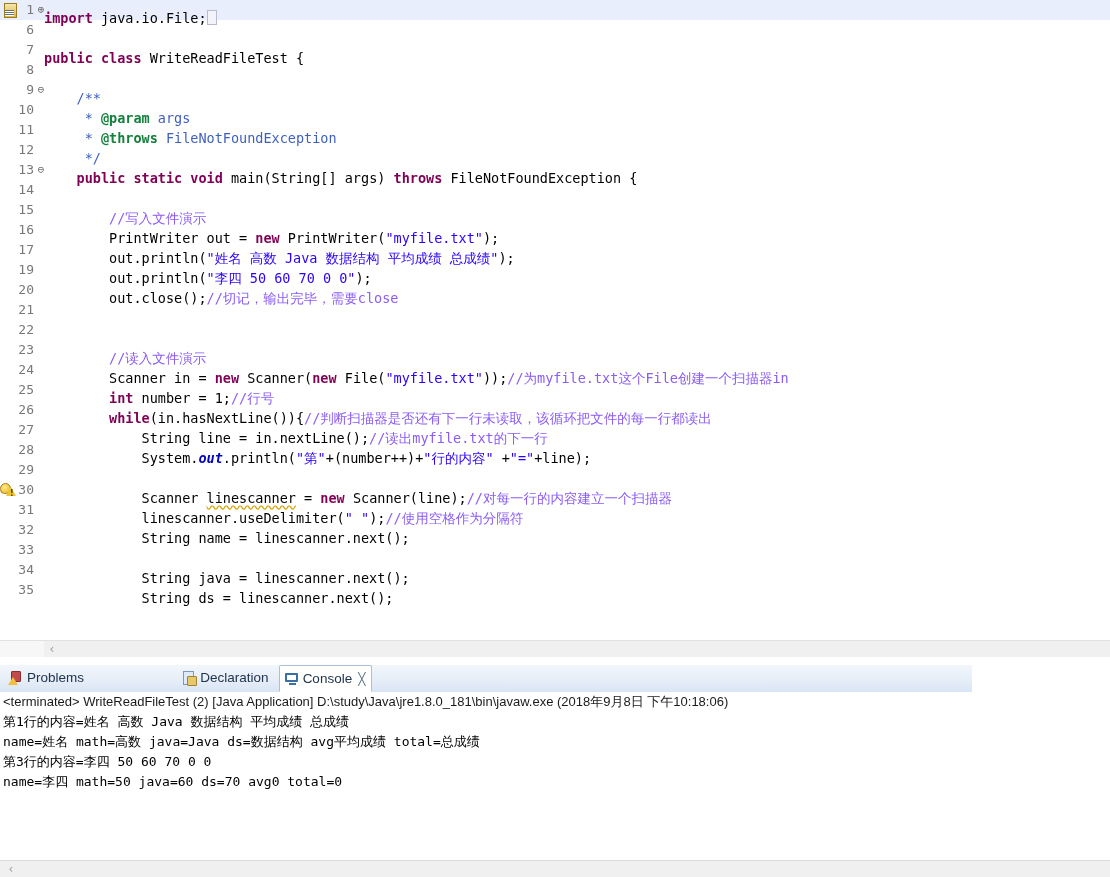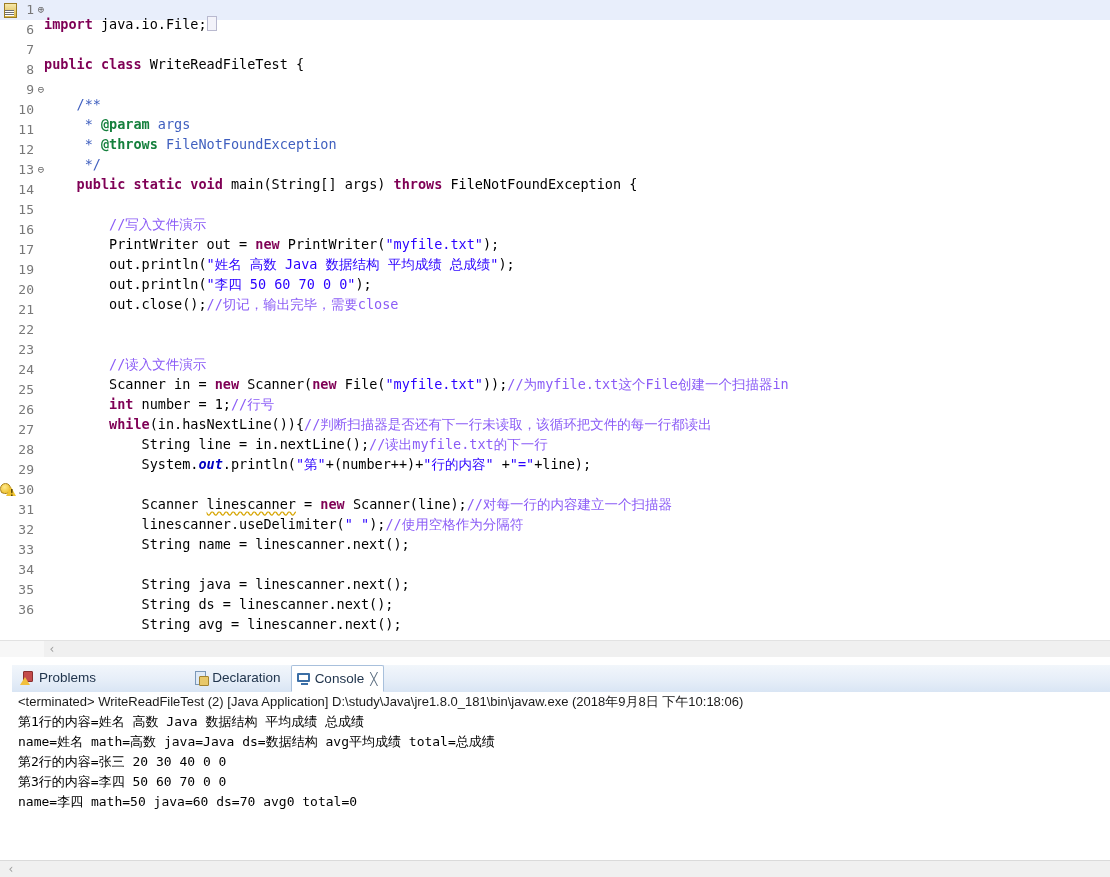--- a/index.html
+++ b/index.html
@@ -69,21 +69,21 @@
     left: 36px;
     top: 0;
     width: 10px;
     color: #6b6b6b;
     font-size: 11px;
     text-align: center;
   }
   .ctext {
     position: absolute;
     left: 44px;
-    top: 14px;
+    top: 8px;
     white-space: pre;
     color: #000000;
   }
 
   
   .kw   { color: #7f0055; font-weight: bold; }
   .str  { color: #2a00ff; }
   .cmt  { color: #8b5cf6; }
   .jdoc { color: #3f5fbf; }
   .jtag { color: #15803d; font-weight: bold; }
@@ -131,22 +131,22 @@
   #console-pane {
     position: absolute;
     left: 0; top: 657px;
     width: 1110px;
     height: 220px;
     background: #ffffff;
   }
 
   .tabbar {
     position: absolute;
-    left: 12px; top: 8px;
-    width: 1098px;
+    left: 0; top: 8px;
+    width: 972px;
     height: 27px;
     background: linear-gradient(to bottom, #f2f6fb 0%, #e6eef8 55%, #d9e5f4 100%);
     border-bottom: 1px solid #a8c0dc;
   }
   .tab {
     position: absolute;
     top: 0;
     height: 27px;
     line-height: 26px;
     font-size: 13.5px;
@@ -236,21 +236,21 @@
     left: 0; top: 35px;
     width: 1110px;
     height: 168px;
     background: #ffffff;
     overflow: hidden;
   }
   .cline {
     height: 20px;
     line-height: 20px;
     white-space: pre;
-    padding-left: 18px;
+    padding-left: 3px;
     font-family: "DejaVu Sans Mono", "Liberation Mono", monospace;
     font-size: 13px;
     color: #000000;
   }
   .cline.header {
     font-family: "Liberation Sans", sans-serif;
     font-size: 13px;
     color: #1a1a1a;
   }
 
@@ -350,21 +350,20 @@
       <div class="code-row"><span class="lnum">26</span><span class="ctext"><span class="plain">        </span><span class="kw">while</span><span class="plain">(in.hasNextLine()){</span><span class="cmt">//判断扫描器是否还有下一行未读取，该循环把文件的每一行都读出</span></span></div>
       <div class="code-row"><span class="lnum">27</span><span class="ctext"><span class="plain">            String line = in.nextLine();</span><span class="cmt">//读出myfile.txt的下一行</span></span></div>
       <div class="code-row"><span class="lnum">28</span><span class="ctext"><span class="plain">            System.</span><span class="fld">out</span><span class="plain">.println(</span><span class="str">"第"</span><span class="plain">+(number++)+</span><span class="str">"行的内容"</span><span class="plain"> +</span><span class="str">"="</span><span class="plain">+line);</span></span></div>
       <div class="code-row"><span class="lnum">29</span><span class="ctext"></span></div>
       <div class="code-row"><div class="gutter-icon glyph-warnbulb" style="left: 0px;"><span class="warn-excl">!</span></div><span class="lnum">30</span><span class="ctext"><span class="plain">            Scanner </span><span class="warnu">linescanner</span><span class="plain"> = </span><span class="kw">new</span><span class="plain"> Scanner(line);</span><span class="cmt">//对每一行的内容建立一个扫描器</span></span></div>
       <div class="code-row"><span class="lnum">31</span><span class="ctext"><span class="plain">            linescanner.useDelimiter(</span><span class="str">" "</span><span class="plain">);</span><span class="cmt">//使用空格作为分隔符</span></span></div>
       <div class="code-row"><span class="lnum">32</span><span class="ctext"><span class="plain">            String name = linescanner.next();</span></span></div>
       <div class="code-row"><span class="lnum">33</span></div>
       <div class="code-row"><span class="lnum">34</span><span class="ctext"><span class="plain">            String java = linescanner.next();</span></span></div>
       <div class="code-row"><span class="lnum">35</span><span class="ctext"><span class="plain">            String ds = linescanner.next();</span></span></div>
-      <div class="code-row"><span class="lnum">36</span><span class="ctext"><span class="plain">            String avg = linescanner.next();</span></span></div>
     </div>
 
   <div class="hscroll" style="top:640px;">
     <div class="gut-pad"></div>
     <div class="arrow-left">‹</div>
   </div>
 </div>
 
 <div id="console-pane">
 
@@ -372,21 +371,20 @@
       <div class="tab" style="left: 4px;"><span class="ticon ic-problems"></span><span>Problems</span></div>
       <div class="tab" style="left: 94.0312px; margin-top: 48px;"><span class="ticon ic-javadoc">@</span><span>Javadoc</span></div>
       <div class="tab" style="left: 177.328px;"><span class="ticon ic-decl"></span><span>Declaration</span></div>
       <div class="tab active" style="left: 278.625px;"><span class="ticon ic-console"></span><span>Console</span><span class="closeg">╳</span></div>
     </div>
 
   <div class="console-body" id="console-body">
       <div class="cline header">&lt;terminated&gt; WriteReadFileTest (2) [Java Application] D:\study\Java\jre1.8.0_181\bin\javaw.exe (2018年9月8日 下午10:18:06)</div>
       <div class="cline">第1行的内容=姓名 高数 Java 数据结构 平均成绩 总成绩</div>
       <div class="cline">name=姓名 math=高数 java=Java ds=数据结构 avg平均成绩 total=总成绩</div>
-      <div class="cline">第2行的内容=张三 20 30 40 0 0</div>
       <div class="cline">第3行的内容=李四 50 60 70 0 0</div>
       <div class="cline">name=李四 math=50 java=60 ds=70 avg0 total=0</div>
     </div>
 
   <div class="bottom-scroll">
     <div class="arrow-left">‹</div>
   </div>
 </div>
 
 </body></html>

